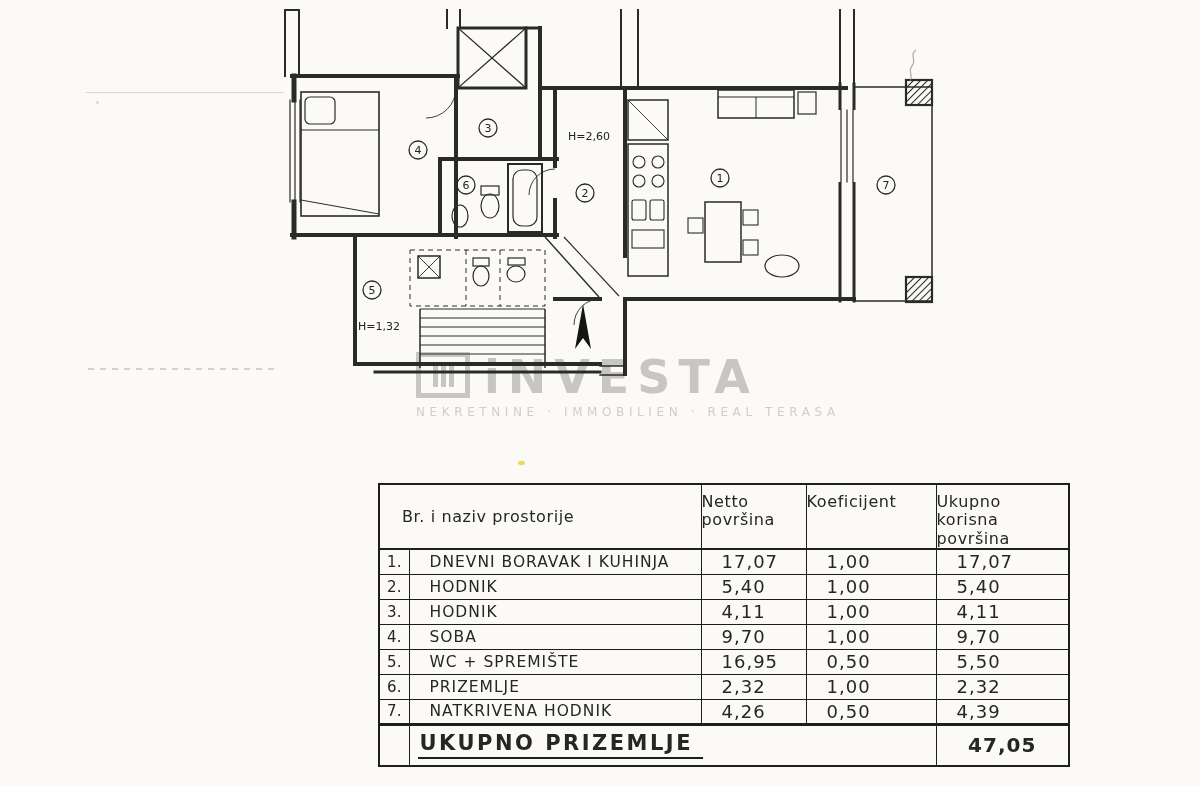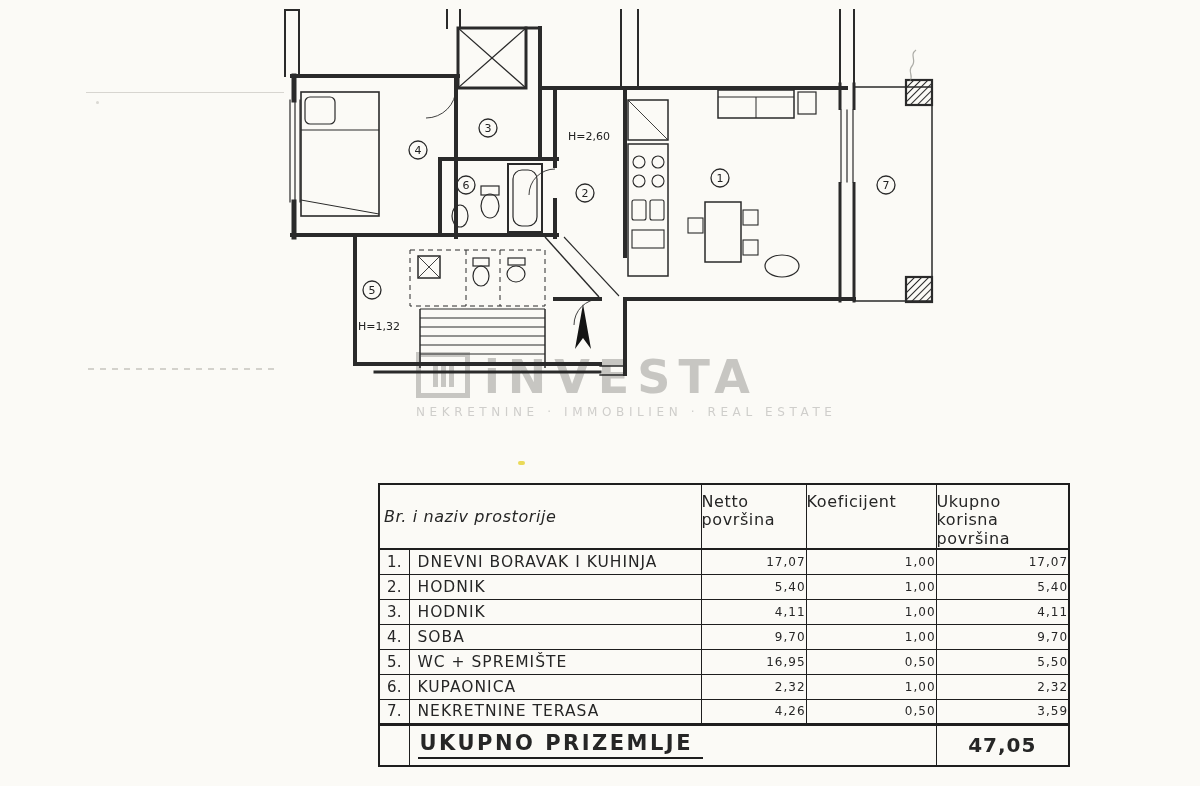--- a/index.html
+++ b/index.html
@@ -27,27 +27,27 @@
   .a3 { left:518px; top:461px; width:7px; height:4px; background:#e6d43c; opacity:.85; border-radius:2px; }
   .a4 { left:96px; top:101px; width:3px; height:3px; opacity:.5; border-radius:50%; }
 
   
   .table-wrap { position:absolute; left:378px; top:483px; z-index:3; }
   table { border-collapse:collapse; table-layout:fixed; width:690px; }
   td { border:1.6px solid #1e1e1e; vertical-align:middle; }
   .tbl { border:2.4px solid #1e1e1e; }
   .pre { white-space:pre-line; }
   thead td { height:62px; font-size:16px; text-align:left; letter-spacing:.6px; }
-  td.h-rooms { padding-left:4px;font-style:italic; }
+  td.h-rooms { padding-left:22px; }
   td.h-netto, td.h-koef, td.h-total { vertical-align:top; padding:8px 0 0 0; line-height:1.15; }
   thead td { border-bottom:2.2px solid #1e1e1e; }
   tbody td { height:25px; font-size:16px; }
   td.c-num { text-align:center; font-size:15px; }
-  td.c-name { padding-left:8px; letter-spacing:1px; font-size:15.5px; }
-  td.c-val { text-align:right; font-size:12px; letter-spacing:1px; }
+  td.c-name { padding-left:20px; letter-spacing:1px; font-size:15.5px; }
+  td.c-val { text-align:left; font-size:18px; letter-spacing:1px;padding-left:20px; }
   tfoot td { height:42px; border-top:3px solid #1e1e1e; }
   td.f-label { padding-left:8px; }
   td.f-label span { display:inline-block; font-size:21px; font-weight:bold; letter-spacing:2.5px;
       border-bottom:2.4px solid #1e1e1e; padding:0 10px 2px 2px;text-align:center; }
   td.f-value { text-align:center; font-size:20px; font-weight:bold; letter-spacing:1px;border-radius:16px; }
 </style>
 </head>
 <body>
 
 <div class="stage">
@@ -59,21 +59,21 @@
 
   <div class="watermark">
     <div class="wm-row">
       <div class="wm-logo">
           <i></i>
           <i></i>
           <i></i>
         </div>
       <div class="wm-brand">iNVESTA</div>
     </div>
-    <div class="wm-tagline">NEKRETNINE · IMMOBILIEN · REAL ESTATE</div>
+    <div class="wm-tagline">NEKRETNINE · IMMOBILIEN · REAL TERASA</div>
   </div>
 
   <svg class="svg-plan" viewBox="0 0 672 400" xmlns="http://www.w3.org/2000/svg">
     <defs>
       <pattern id="hatch" width="5" height="5" patternUnits="userSpaceOnUse" patternTransform="rotate(45)">
         <line x1="0" y1="0" x2="0" y2="5" stroke="#2a2a2a" stroke-width="2"></line>
       </pattern>
     </defs>
 
     <g stroke="#2a2a2a" fill="none" stroke-linecap="square">
@@ -267,31 +267,31 @@
         </tr>
         <tr>
           <td class="c-num">5.</td>
           <td class="c-name">WC + SPREMIŠTE</td>
           <td class="c-val">16,95</td>
           <td class="c-val">0,50</td>
           <td class="c-val">5,50</td>
         </tr>
         <tr>
           <td class="c-num">6.</td>
-          <td class="c-name">KUPAONICA</td>
+          <td class="c-name">PRIZEMLJE</td>
           <td class="c-val">2,32</td>
           <td class="c-val">1,00</td>
           <td class="c-val">2,32</td>
         </tr>
         <tr>
           <td class="c-num">7.</td>
-          <td class="c-name">NEKRETNINE TERASA</td>
+          <td class="c-name">NATKRIVENA HODNIK</td>
           <td class="c-val">4,26</td>
           <td class="c-val">0,50</td>
-          <td class="c-val">3,59</td>
+          <td class="c-val">4,39</td>
         </tr>
       </tbody>
       <tfoot>
         <tr>
           <td class="c-num"></td>
           <td colspan="3" class="f-label">
             <span>UKUPNO PRIZEMLJE</span>
           </td>
           <td class="f-value">47,05</td>
         </tr>

